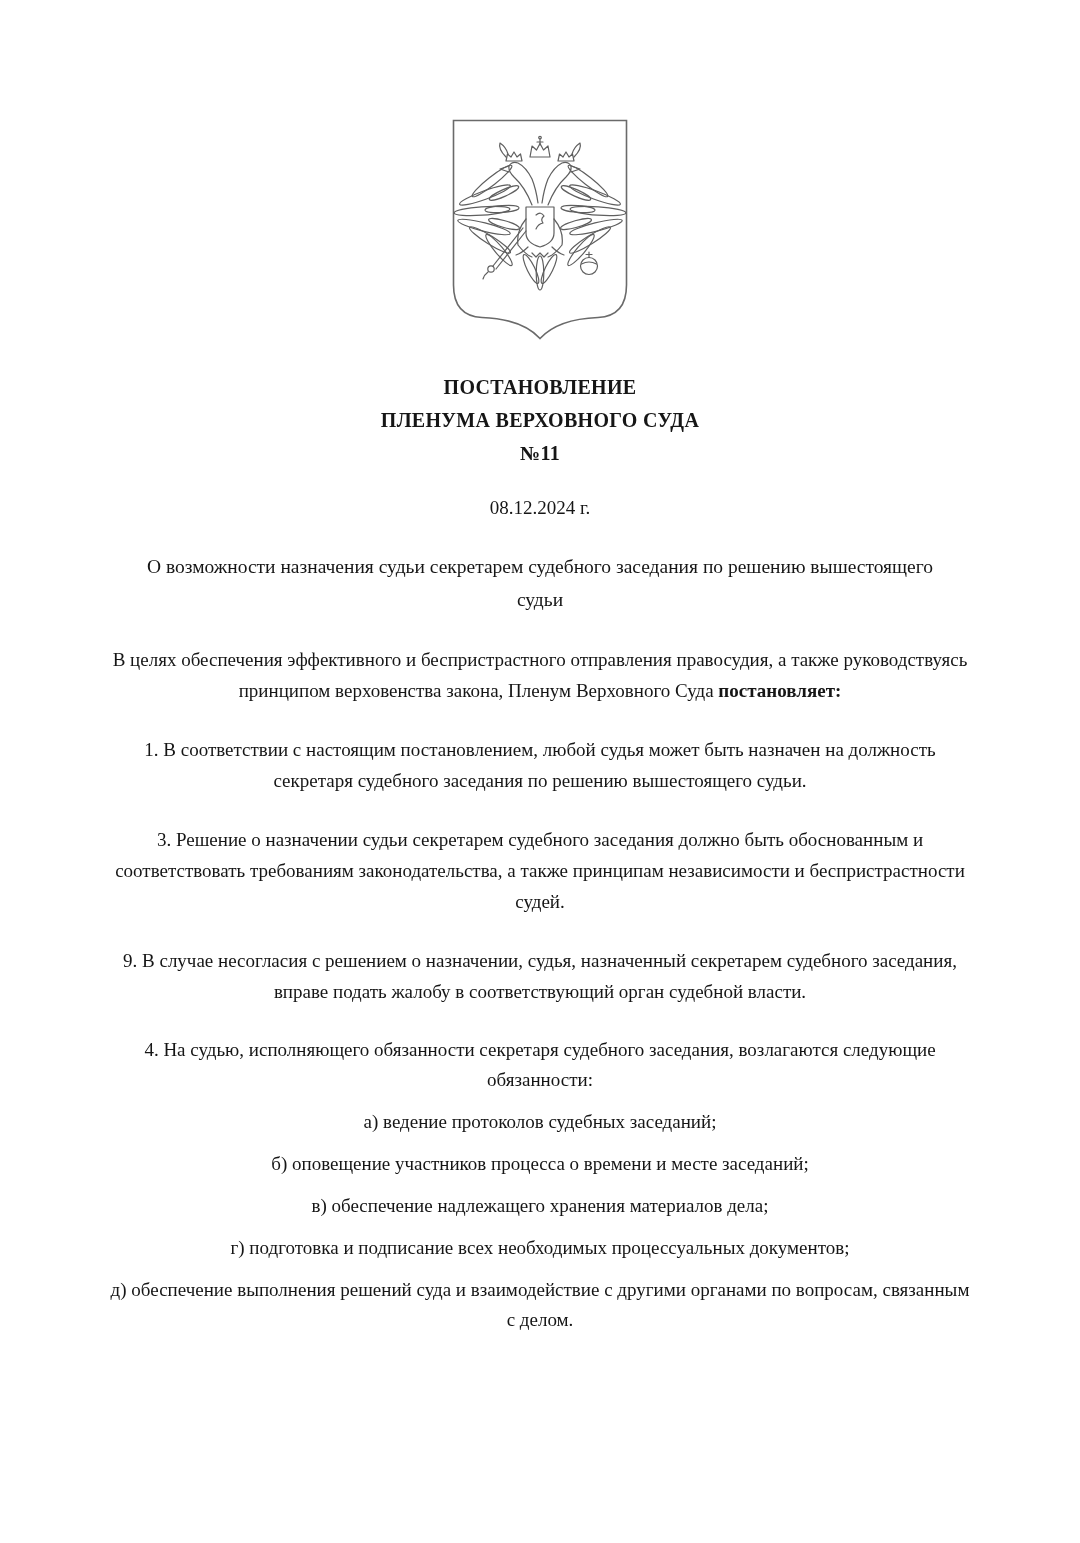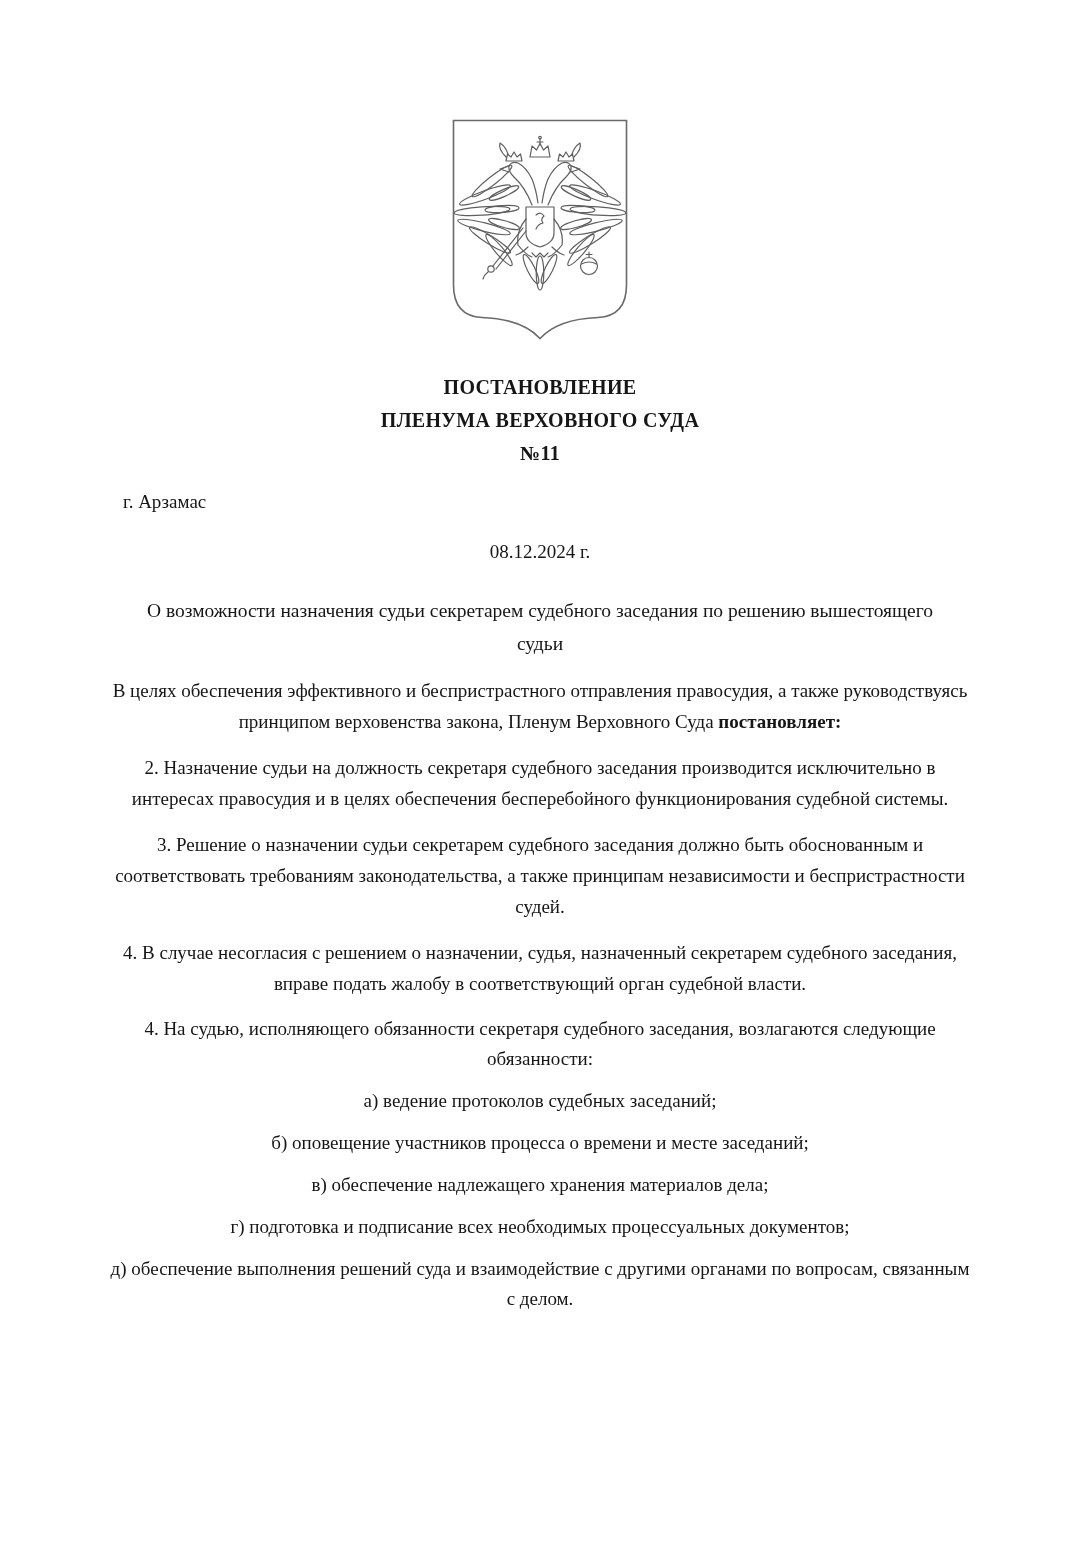--- a/index.html
+++ b/index.html
@@ -20,21 +20,21 @@
   }
   .date-line{
     margin-top:26px;text-align:center;font-size:19px;line-height:24px;font-family:Liberation Serif, serif;
   }
   .subject-heading{
     margin:30px auto 0;max-width:820px;text-align:center;
     font-weight:normal;font-size:19.5px;line-height:33px;
   }
   .body-col{width:868px;margin:0 auto;}
   .para{
-    margin-top:15px;text-align:center;font-size:19px;line-height:31px;
+    margin-top:28px;text-align:center;font-size:19px;line-height:31px;
   }
   .para b{font-weight:bold;}
   .duty{
     margin-top:12px;text-align:center;font-size:19px;line-height:30px;
   }
   .p5{line-height:30px;}
   svg{display:block;}
 </style>
 </head>
 <body>
@@ -111,33 +111,32 @@
       </g>
     </svg>
   </div>
 
   <div class="title-block">
     <div>ПОСТАНОВЛЕНИЕ</div>
     <div>ПЛЕНУМА ВЕРХОВНОГО СУДА</div>
     <div>№11</div>
   </div>
 
-  <div class="place-line">г. Арзамас</div>
 
   <div class="date-line">08.12.2024 г.</div>
 
   <div class="subject-heading">О возможности назначения судьи секретарем судебного заседания по решению вышестоящего судьи</div>
 
   <div class="body-col">
 
     <div class="para"><span>В целях обеспечения эффективного и беспристрастного отправления правосудия, а также руководствуясь принципом верховенства закона, Пленум Верховного Суда </span><b>постановляет:</b></div>
 
-    <div class="para">2. Назначение судьи на должность секретаря судебного заседания производится исключительно в интересах правосудия и в целях обеспечения бесперебойного функционирования судебной системы.</div>
+    <div class="para">1. В соответствии с настоящим постановлением, любой судья может быть назначен на должность секретаря судебного заседания по решению вышестоящего судьи.</div>
     <div class="para">3. Решение о назначении судьи секретарем судебного заседания должно быть обоснованным и соответствовать требованиям законодательства, а также принципам независимости и беспристрастности судей.</div>
-    <div class="para">4. В случае несогласия с решением о назначении, судья, назначенный секретарем судебного заседания, вправе подать жалобу в соответствующий орган судебной власти.</div>
+    <div class="para">9. В случае несогласия с решением о назначении, судья, назначенный секретарем судебного заседания, вправе подать жалобу в соответствующий орган судебной власти.</div>
 
     <div class="para p5">4. На судью, исполняющего обязанности секретаря судебного заседания, возлагаются следующие обязанности:</div>
     <div class="duty">а) ведение протоколов судебных заседаний;</div>
     <div class="duty">б) оповещение участников процесса о времени и месте заседаний;</div>
     <div class="duty">в) обеспечение надлежащего хранения материалов дела;</div>
     <div class="duty">г) подготовка и подписание всех необходимых процессуальных документов;</div>
     <div class="duty">д) обеспечение выполнения решений суда и взаимодействие с другими органами по вопросам, связанным с делом.</div>
 
   </div>
 </div>

